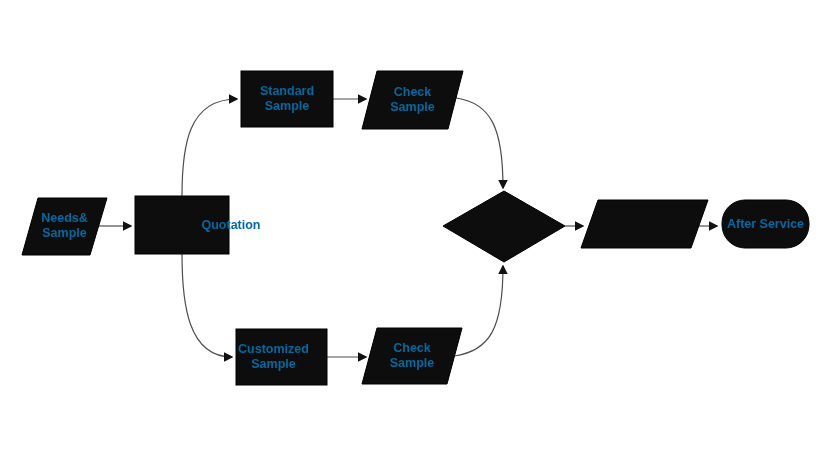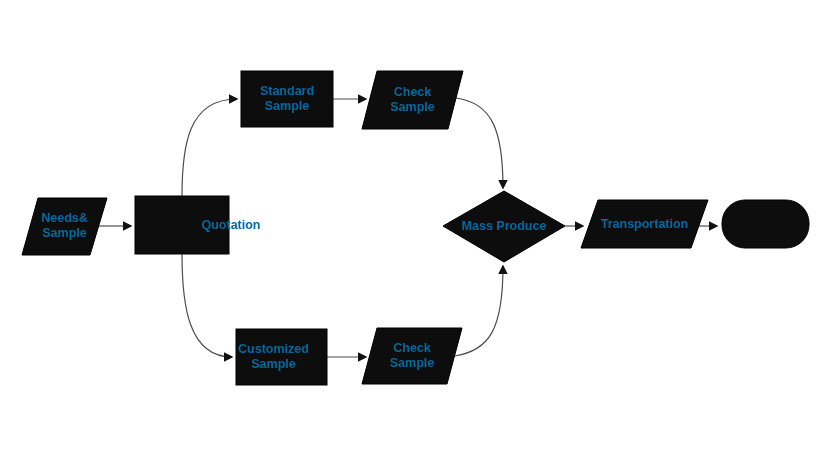--- a/index.html
+++ b/index.html
@@ -65,16 +65,15 @@
 Sample</div>
   <div class="label" style="left:135px; top:196px; width:104px;  height:58px;margin-left:44px;">Quotation</div>
   <div class="label" style="left:241px; top:71px;  width:92px;  height:56px;">Standard
 Sample</div>
   <div class="label" style="left:362px; top:71px;  width:101px; height:58px;">Check
 Sample</div>
   <div class="label" style="left:228px; top:329px; width:91px;  height:56px;">Customized
 Sample</div>
   <div class="label" style="left:362px; top:328px; width:100px; height:56px;">Check
 Sample</div>
-  <div class="label" style="left:443px; top:191px; width:122px; height:71px;">Mass Produce</div>
-  <div class="label" style="left:581px; top:200px; width:127px; height:48px;">Transportation</div>
+  <div class="label" style="left:722px; top:200px; width:87px;  height:48px;">After Service</div>
 
 </div>
 
 </body></html>

